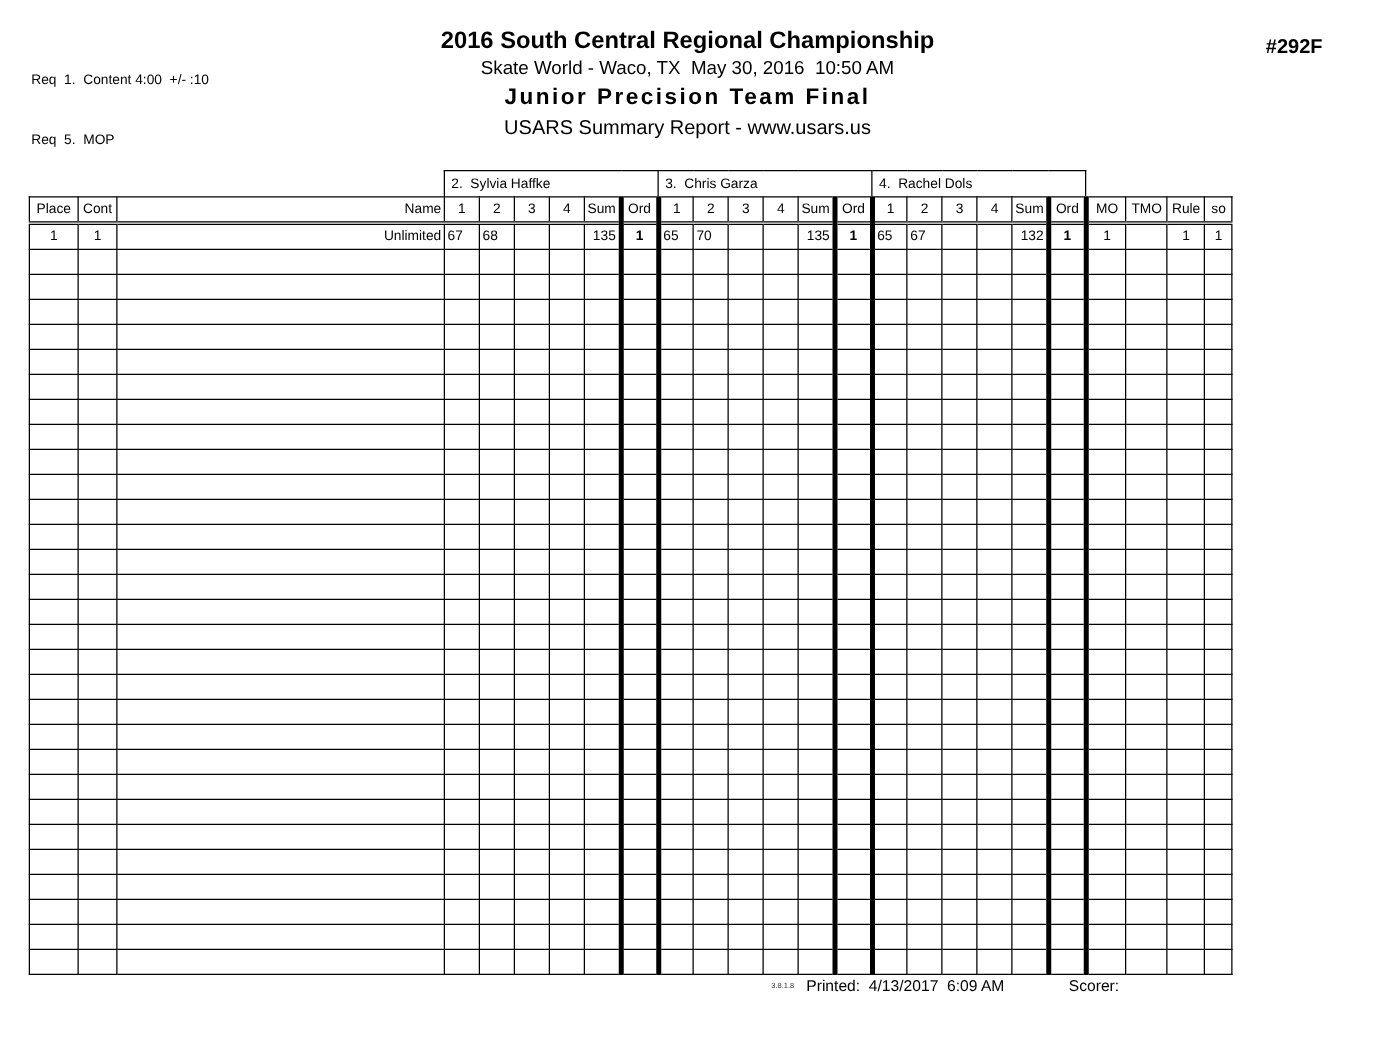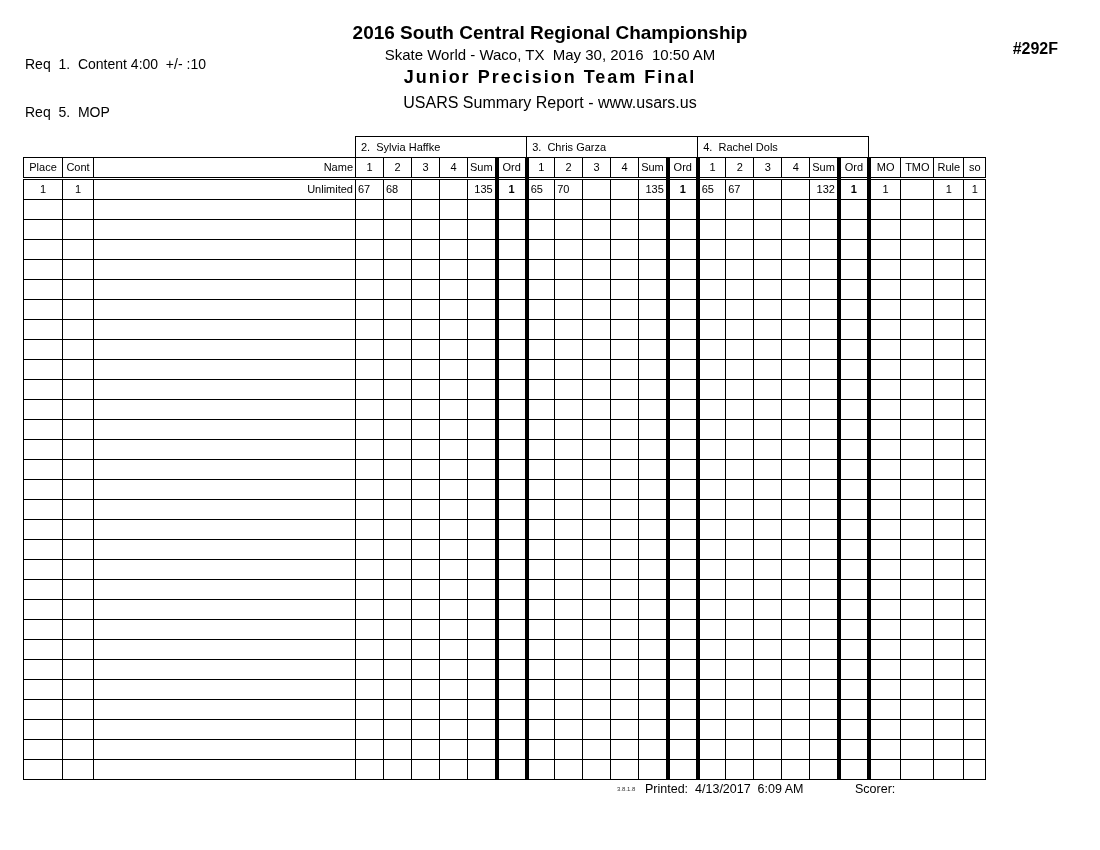--- a/index.html
+++ b/index.html
@@ -1,28 +1,28 @@
 <!DOCTYPE html>
 <html><head>
 <meta charset="utf-8">
 <style>
   html,body{margin:0;padding:0;background:#fff;}
   .sheet{
     position:relative;width:1100px;height:850px;background:#ffffff;
     font-family:"Liberation Sans",sans-serif;color:#000;overflow:hidden;
   }
   
-  .req{position:absolute;left:25px;top:24px;font-size:14px;line-height:16px;white-space:pre;}
+  .req{position:absolute;left:25px;top:24px;font-size:11px;line-height:16px;white-space:pre;}
   
   .titles{position:absolute;left:0;top:22px;width:100%;text-align:center;}
   .t1{font-size:19px;font-weight:bold;white-space:pre;}
   .t2{font-size:15px;margin-top:2px;white-space:pre;}
   .t3{font-size:18px;font-weight:bold;letter-spacing:2px;margin-top:4px;white-space:pre;}
   .t4{font-size:16px;margin-top:6px;white-space:pre;}
-  .docnum{position:absolute;right:42px;top:40px;font-size:16px;font-weight:bold;}
+  .docnum{position:absolute;right:42px;top:29px;font-size:16px;font-weight:bold;}
 
   
   table.score{
     position:absolute;left:23px;top:136px;
     border-collapse:collapse;table-layout:fixed;
   }
   .score td,.score th{
     border:1px solid #000;font-size:11px;font-weight:normal;
     padding:0 2px;height:19px;overflow:hidden;white-space:pre;
     line-height:19px;vertical-align:middle;

